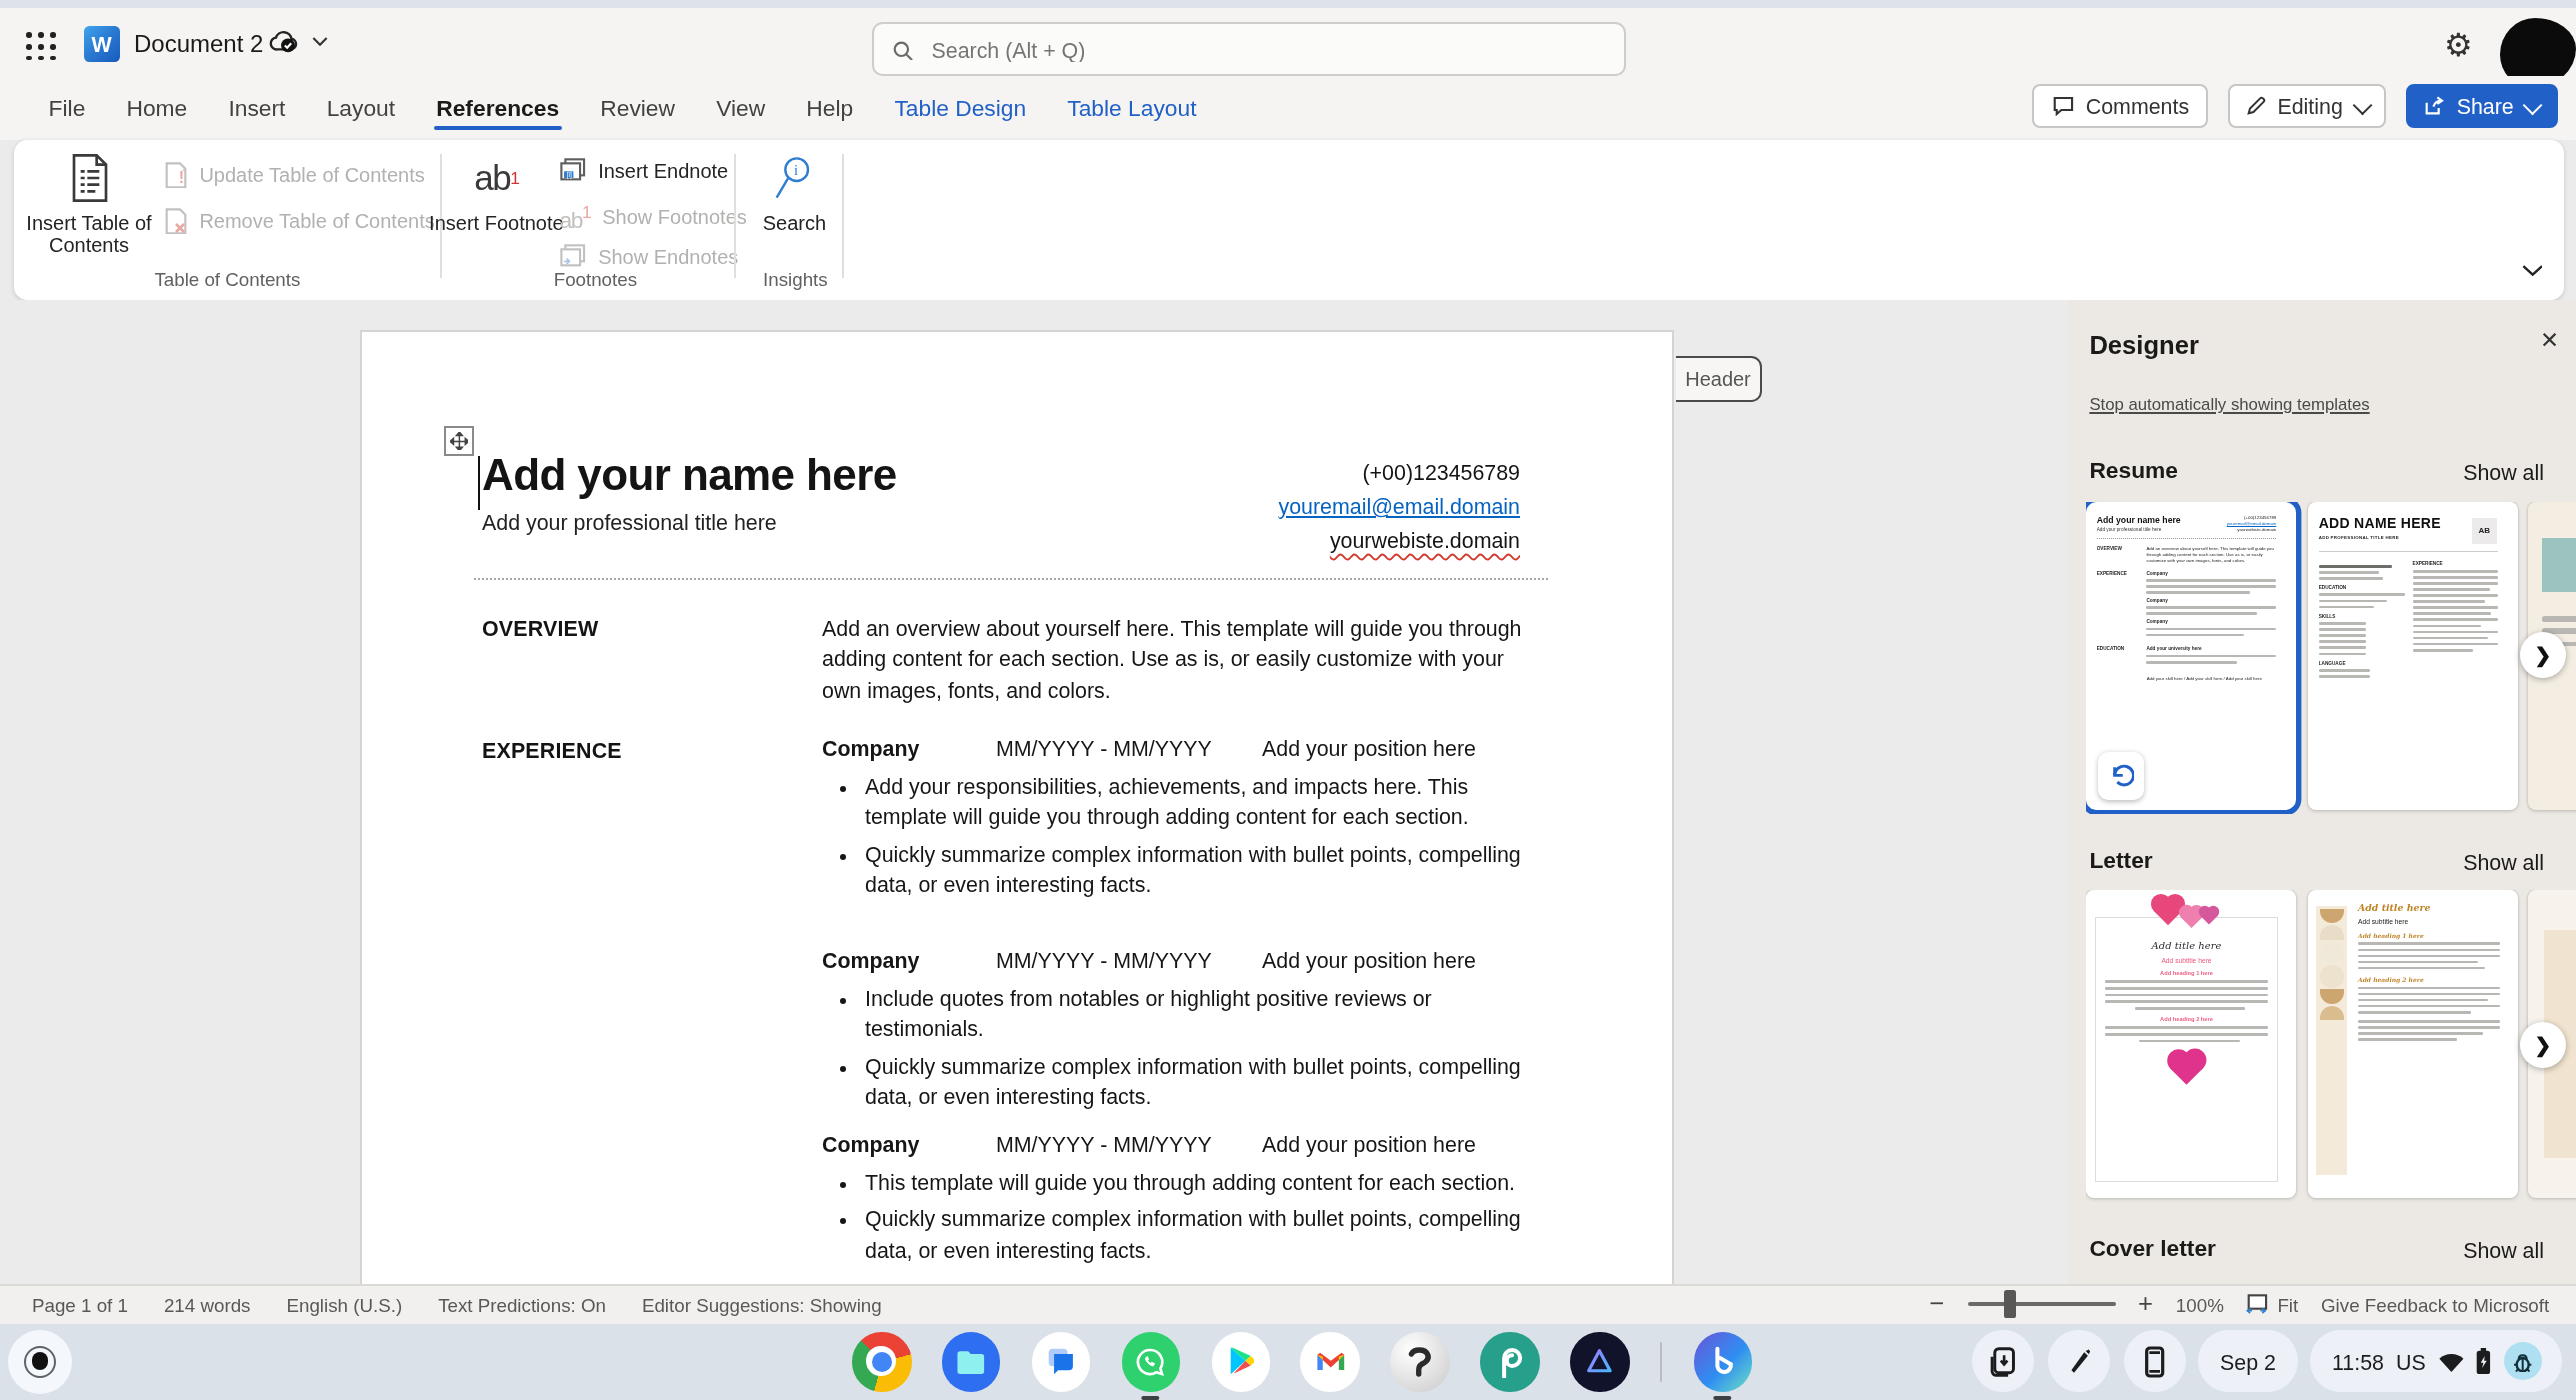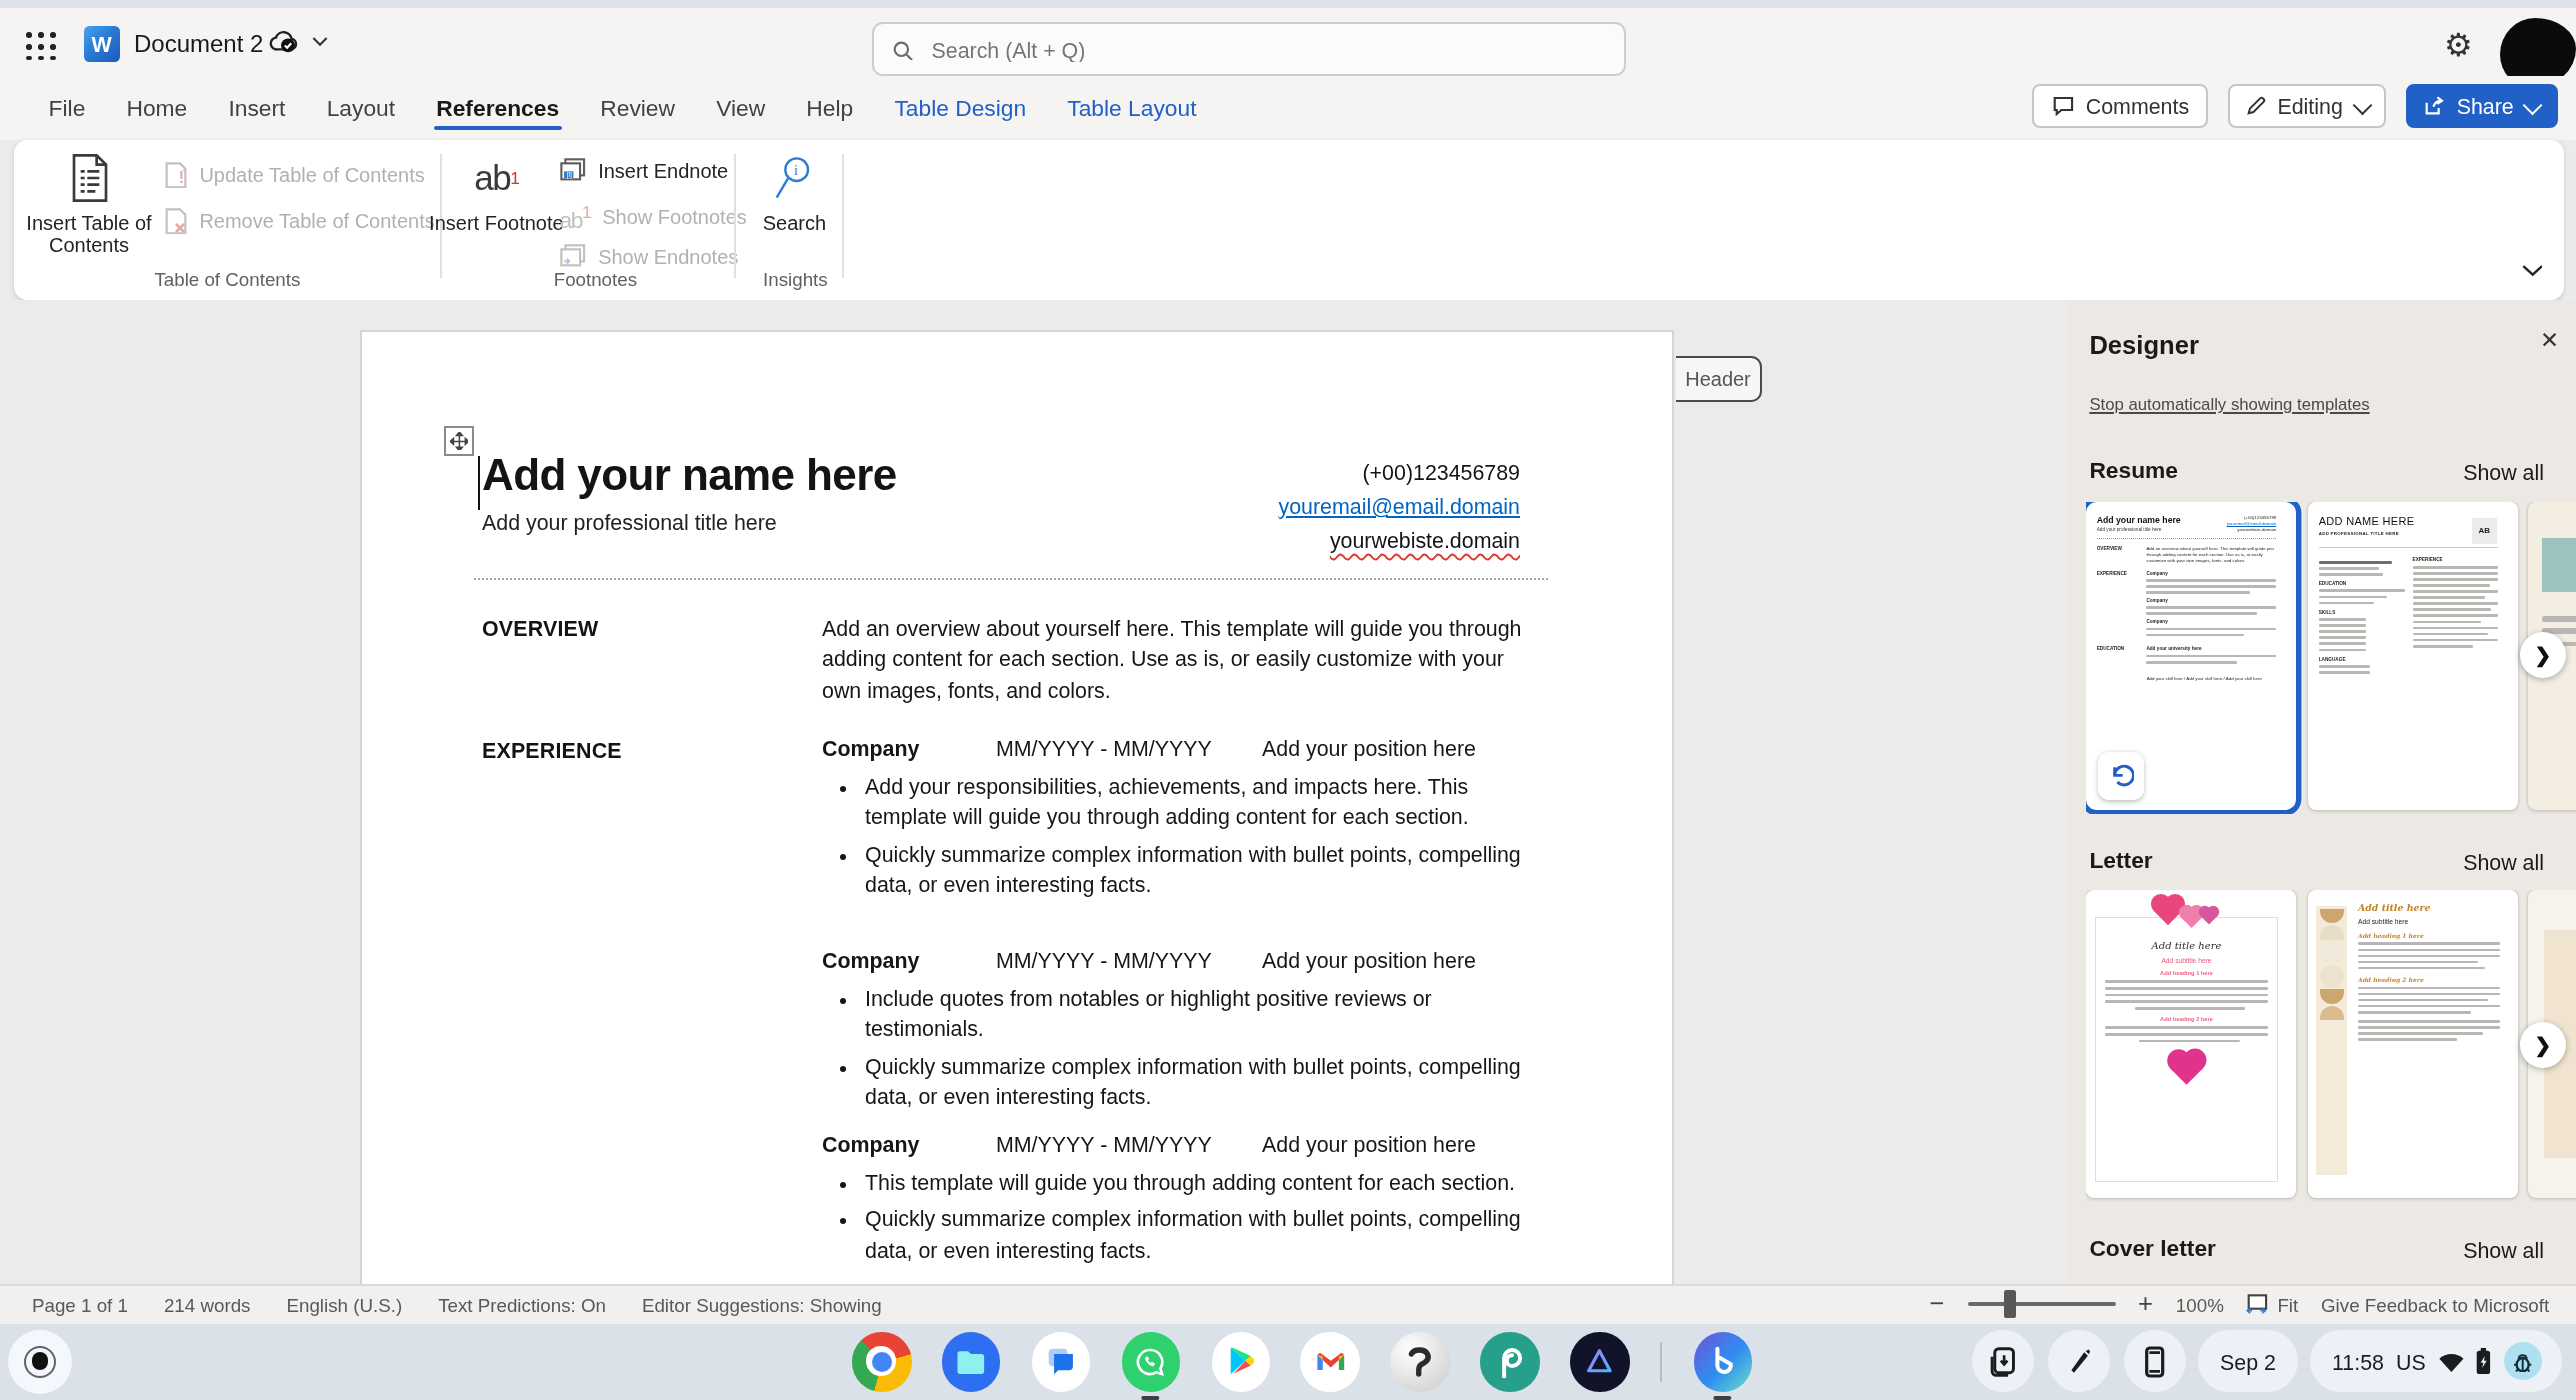--- a/index.html
+++ b/index.html
@@ -107,21 +107,21 @@
   .t1-contact .lnk{color:#0563c1;text-decoration:underline;}
   .t1-dot{border-top:0.7px dotted #999;margin:6.7px 0 5.4px 0;}
   .t1-row{display:flex;gap:6.7px;margin-top:6.7px;}
   .t1-label{width:43px;font-size:4.7px;font-weight:bold;flex:0 0 auto;}
   .t1-body{flex:1;}
   .t1-body .txt{font-size:4.4px;line-height:6px;color:#222;}
   .t1-comp{font-size:4.7px;font-weight:bold;}
   .t1-skills{font-size:4.4px;margin-top:9.4px;text-align:left;}
 
   
-  .t2-name{font-size:11px;font-weight:normal;letter-spacing:0.3px;color:#111;}
+  .t2-name{font-size:14px;font-weight:bold;letter-spacing:0.3px;color:#111;}
   .t2-sub{font-size:4.4px;font-weight:bold;margin-top:4px;letter-spacing:0.3px;}
   .t2-mono{position:absolute;right:12px;top:16px;width:25.5px;height:25.5px;background:#eceaea;
     display:flex;align-items:center;justify-content:center;font-size:8px;font-weight:bold;color:#222;}
   .t2-cols{display:flex;gap:8px;margin-top:9.4px;}
   .t2-col{flex:1;}
   .t2-h{font-size:4.7px;font-weight:bold;margin:5.4px 0 2px 0;}
 
   
   .heart{position:relative;display:inline-block;transform:rotate(-45deg);}
   .heart i{position:absolute;background:inherit;border-radius:50%;width:100%;height:100%;display:block;}

